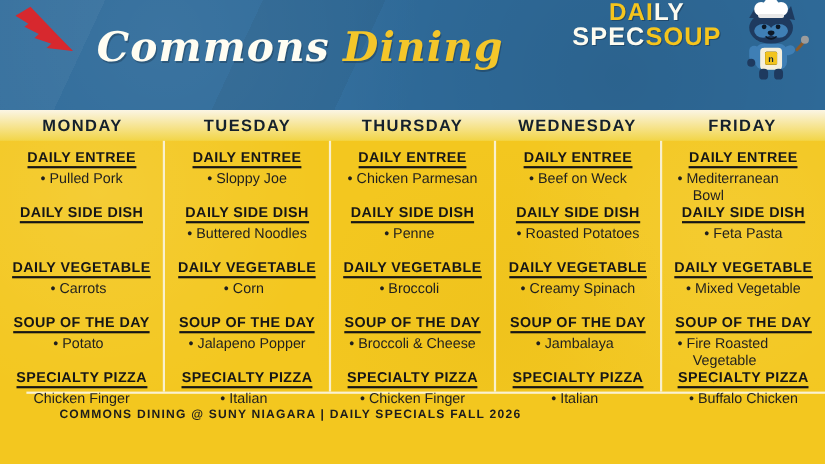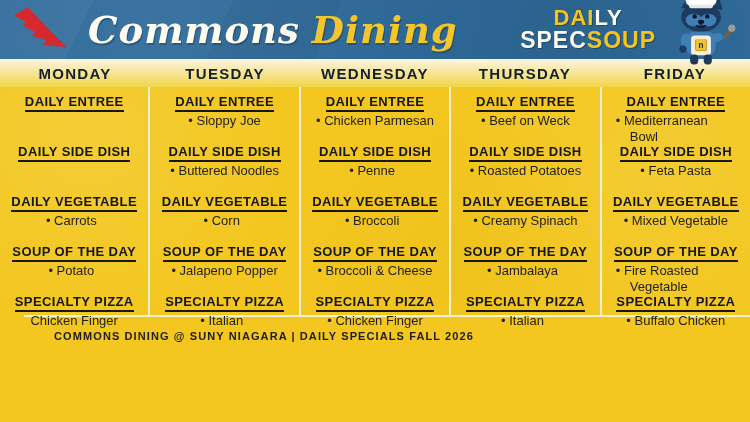--- a/index.html
+++ b/index.html
@@ -3,26 +3,26 @@
 <meta charset="utf-8">
 <style>
   html,body{margin:0;padding:0;background:#444;}
   .board{
     position:relative;width:750px;height:422px;overflow:hidden;
     font-family:"Liberation Sans",sans-serif;
     background:#f3c71f;
   }
   
   .hdr{
-    height:59px;background:#2f6b9a;
+    height:100px;background:#2f6b9a;
     background-image:
       radial-gradient(circle at 20% 30%, rgba(255,255,255,.06), transparent 40%),
       radial-gradient(circle at 75% 70%, rgba(0,0,0,.08), transparent 45%),
       linear-gradient(115deg, rgba(255,255,255,.04) 0 12%, transparent 12% 30%, rgba(0,0,0,.05) 30% 44%, transparent 44%);
-    display:flex;align-items:center;
+    display:flex;align-items:flex-start;
   }
   .logo{margin-left:14px;flex:0 0 auto;}
   .script-title{margin-left:10px;white-space:nowrap;
     font-family:"DejaVu Serif",serif;font-style:italic;font-weight:bold;
     font-size:37px;letter-spacing:1px;line-height:84px;
     text-shadow:1px 2px 0 rgba(20,40,60,.35);
   }
   .script-commons{color:#fffdf2;}
   .script-dining{color:#f4c62a;margin-left:12px;}
   .specials{margin-left:auto;margin-right:8px;text-align:center;line-height:1.02;
@@ -117,29 +117,30 @@
       <text x="40" y="62" font-family="Liberation Sans, sans-serif" font-size="9" font-weight="bold" fill="#12263c" text-anchor="middle">n</text>
 
       <rect x="28" y="69" width="9" height="11" rx="4" fill="#1e3a5f"></rect>
       <rect x="43" y="69" width="9" height="11" rx="4" fill="#1e3a5f"></rect>
     </svg>
   </div>
 
   <div class="dayband">
       <div class="day-name">MONDAY</div>
       <div class="day-name">TUESDAY</div>
+      <div class="day-name">THURSDAY</div>
       <div class="day-name">WEDNESDAY</div>
-      <div class="day-name">THURSDAY</div>
       <div class="day-name">FRIDAY</div>
     </div>
 
   <div class="bodygrid">
       <div class="col">
         <div class="section">
           <div class="sec-head"><span class="u">DAILY ENTREE</span></div>
+          <div class="item"><span class="item-text">• Pulled Pork</span></div>
         </div>
         <div class="section">
           <div class="sec-head"><span class="u">DAILY SIDE DISH</span></div>
         </div>
         <div class="section">
           <div class="sec-head"><span class="u">DAILY VEGETABLE</span></div>
           <div class="item"><span class="item-text">• Carrots</span></div>
         </div>
         <div class="section">
           <div class="sec-head"><span class="u">SOUP OF THE DAY</span></div>

